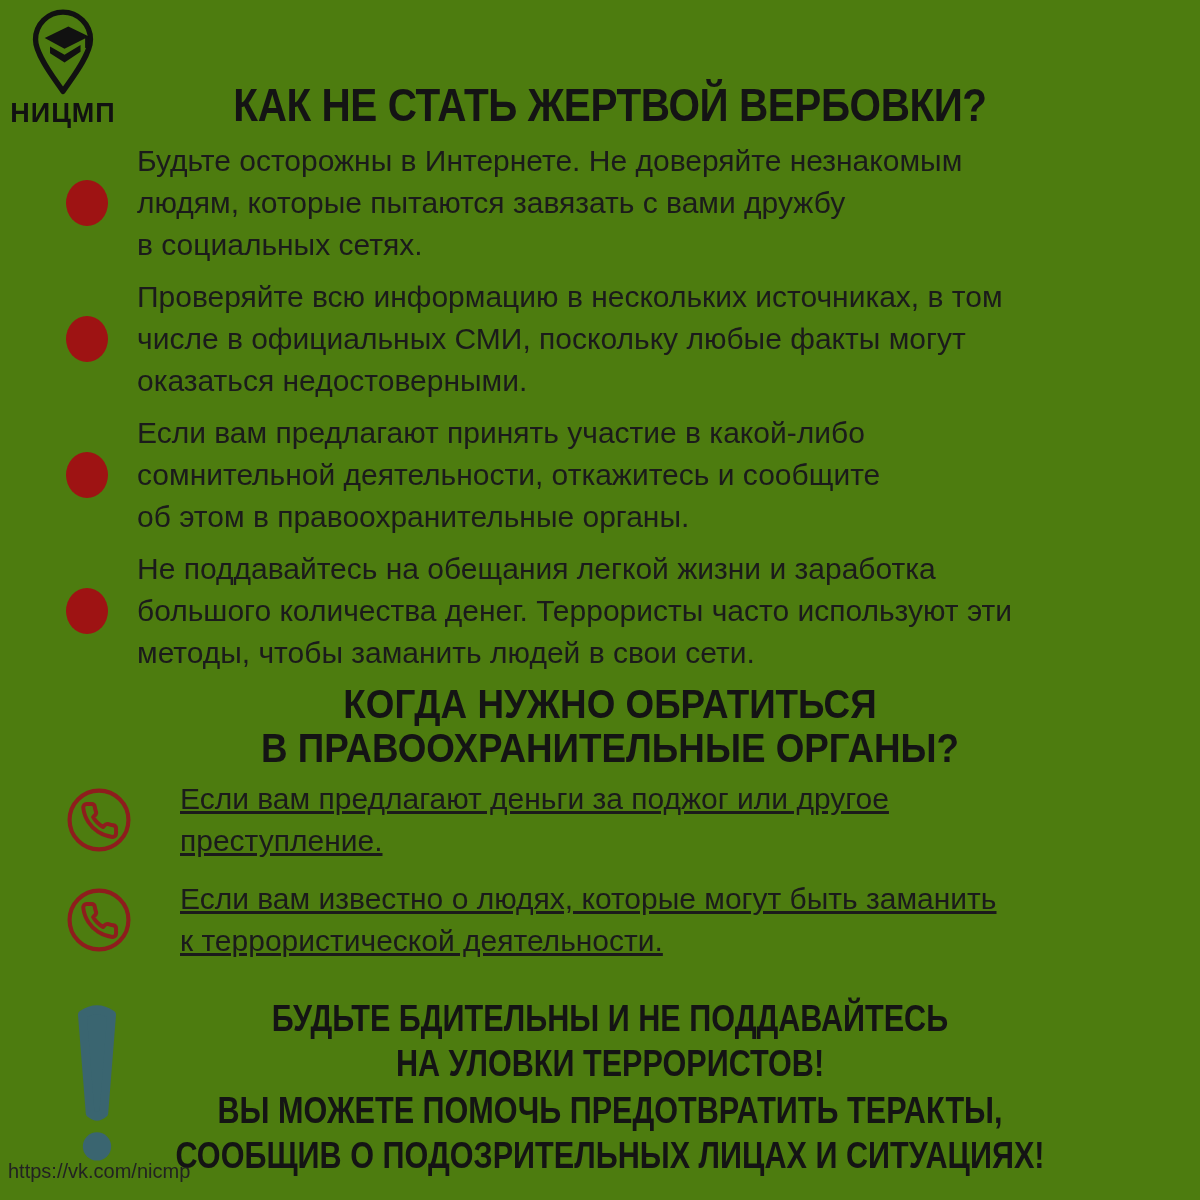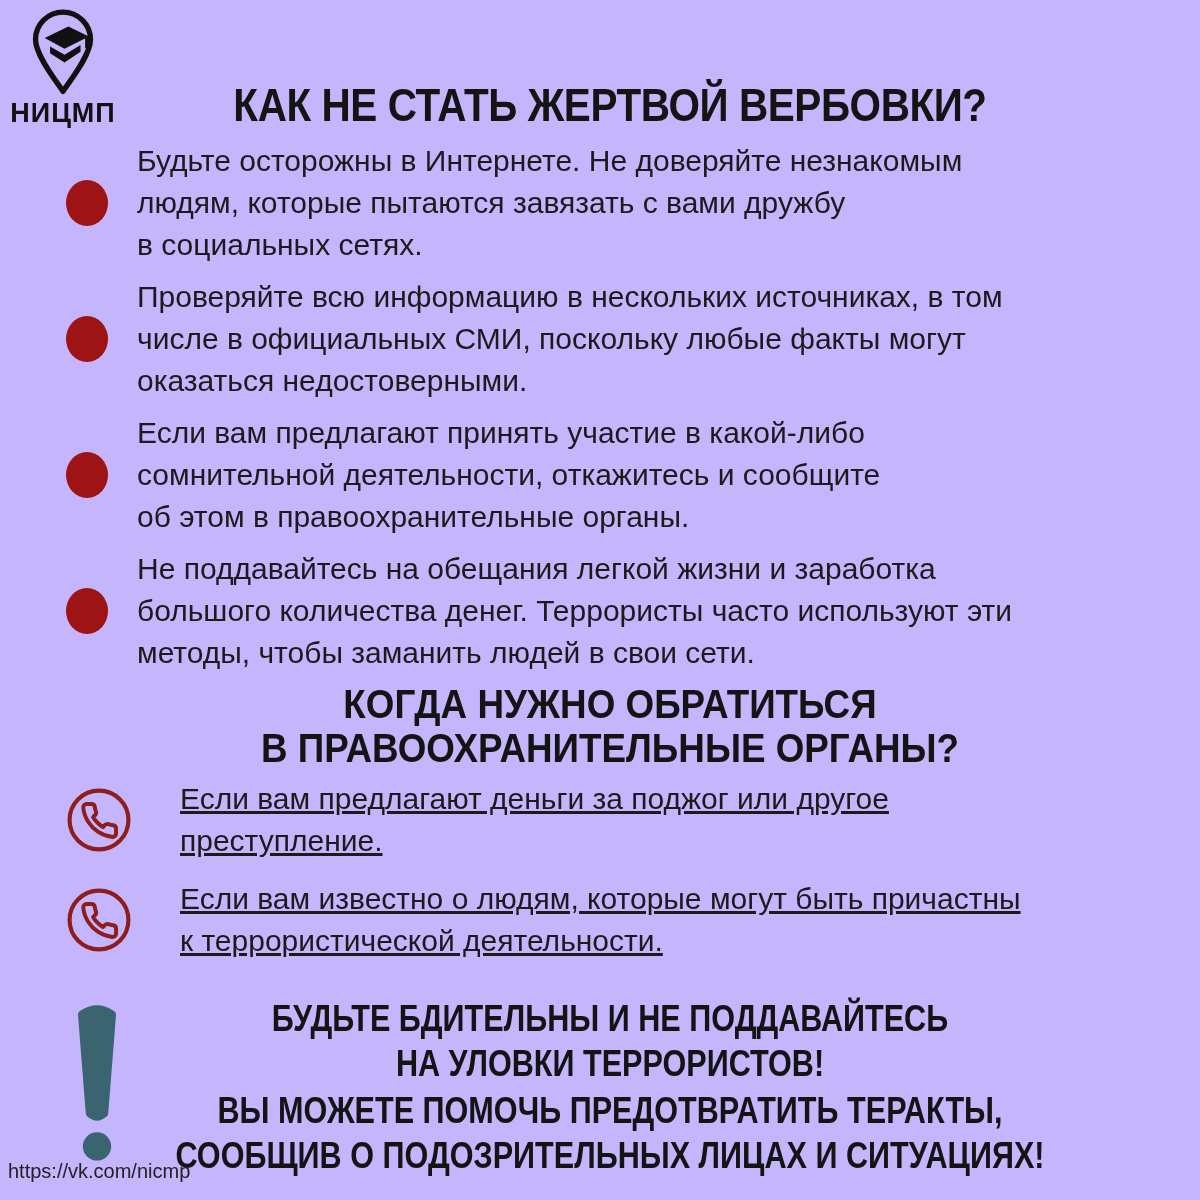--- a/index.html
+++ b/index.html
@@ -1,18 +1,18 @@
 <!DOCTYPE html>
 <html><head>
 <meta charset="utf-8">
 <style>
   html,body{margin:0;padding:0;}
   .poster{
     position:relative;width:1200px;height:1200px;
-    background:#c4b5fd;overflow:hidden;
+    background:#4d7c0f;overflow:hidden;
     font-family:"Liberation Sans",sans-serif;color:#1b1b1b;
   }
   .logo{position:absolute;left:8px;top:6px;width:110px;text-align:center;}
   .logo svg{display:block;margin:0 auto;}
   .logo-text{font-weight:bold;font-size:27px;color:#111;margin-top:2px;letter-spacing:1px;}
   .title{
     position:absolute;left:10px;top:82px;width:1200px;margin:0;
     text-align:center;font-size:46px;font-weight:bold;color:#141414;
     transform:scaleX(0.88);letter-spacing:-0.5px;line-height:46px;
   }
@@ -96,21 +96,21 @@
       <p>Если вам предлагают деньги за поджог или другое
 преступление.</p>
     </div>
     <div class="phone">
       <svg width="66" height="66" viewBox="0 0 24 24">
         <circle cx="12" cy="12" r="10.7" fill="none" stroke="#8e1d1d" stroke-width="1.5"></circle>
         <g transform="translate(5.0,5.0) scale(0.60)">
           <path d="M22 16.92v3a2 2 0 0 1-2.18 2 19.79 19.79 0 0 1-8.63-3.07 19.5 19.5 0 0 1-6-6 19.79 19.79 0 0 1-3.07-8.67A2 2 0 0 1 4.11 2h3a2 2 0 0 1 2 1.72 12.84 12.84 0 0 0 .7 2.81 2 2 0 0 1-.45 2.11L8.09 9.91a16 16 0 0 0 6 6l1.27-1.27a2 2 0 0 1 2.11-.45 12.84 12.84 0 0 0 2.81.7A2 2 0 0 1 22 16.92z" fill="none" stroke="#8e1d1d" stroke-width="2.4" stroke-linejoin="round" stroke-linecap="round"></path>
         </g>
       </svg>
-      <p>Если вам известно о людям, которые могут быть причастны
+      <p>Если вам известно о людях, которые могут быть заманить
 к террористической деятельности.</p>
     </div>
   </div>
 
   <div class="excl">
     <svg width="66" height="162" viewBox="0 0 64 166">
       <path d="M17 13 Q32 3 47 13 L39 114 Q32 120 25 114 Z" fill="#3a6570" stroke="#3a6570" stroke-width="9" stroke-linejoin="round"></path>
       <circle cx="32" cy="148" r="14.5" fill="#3a6570"></circle>
     </svg>
   </div>

